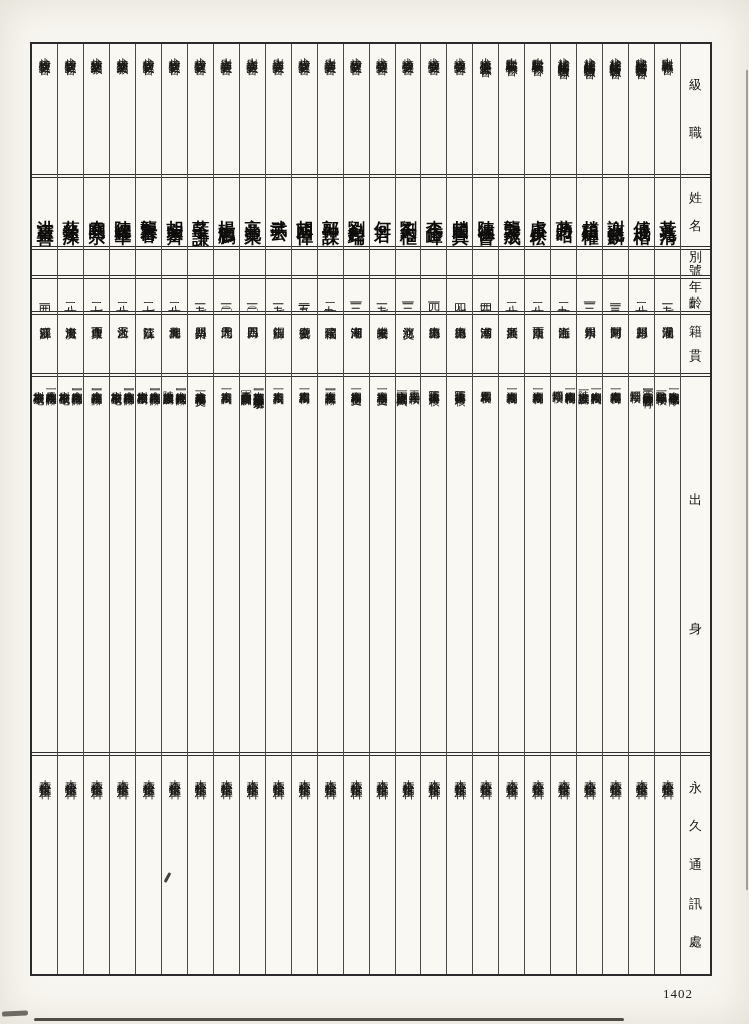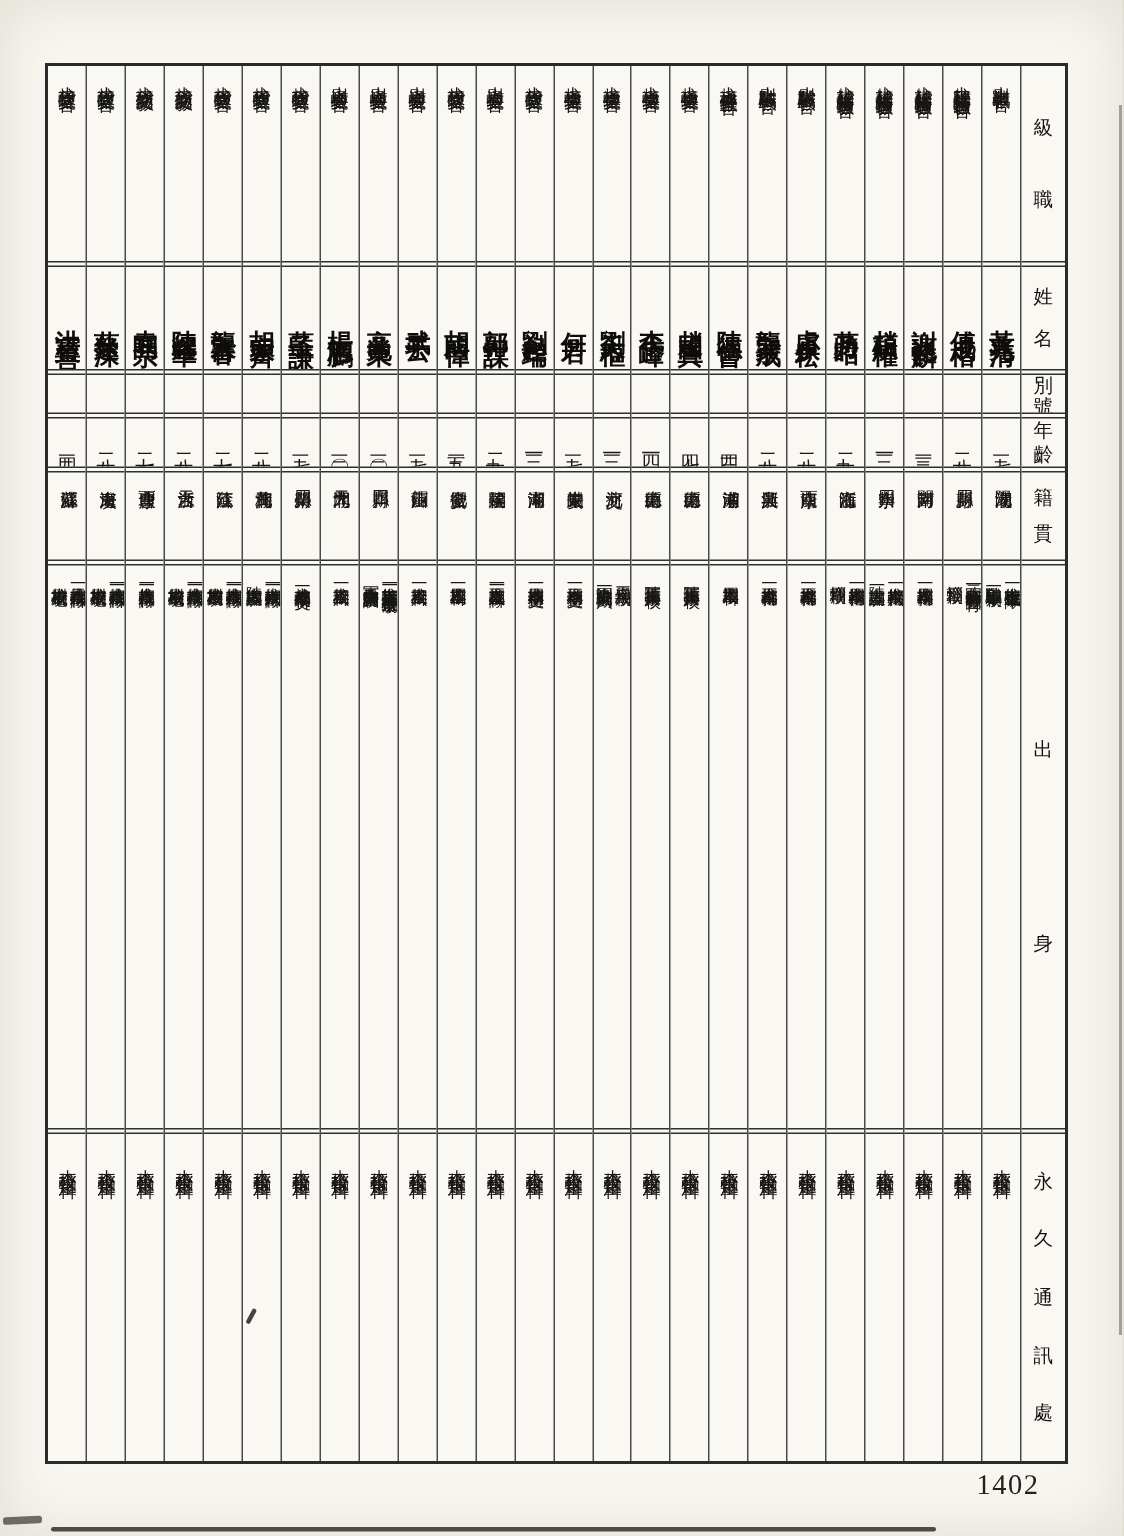--- a/index.html
+++ b/index.html
@@ -81,21 +81,21 @@
     font-size: 13px;
     color: #141311;
   }
   .hcell span { display: block; line-height: 14px; }
 
   
   .page-number {
     position: absolute;
     right: 56px;
     bottom: 22px;
-    font-size: 19px;
+    font-size: 13px;
     letter-spacing: 1px;
     color: #23211e;
   }
   .artifact { position: absolute; background: #17150f; pointer-events: none; }
   .artifact.bottom-streak { left: 34px; bottom: 3px; width: 590px; height: 3px; opacity: 0.75; border-radius: 2px; }
   .artifact.bottom-blob   { left: 2px; bottom: 8px; width: 26px; height: 5px; opacity: 0.6; transform: rotate(-3deg); border-radius: 2px; }
   .artifact.right-edge    { right: 1px; top: 70px; width: 2px; height: 820px; opacity: 0.35; }
   .artifact.pen-mark      { left: 166px; top: 872px; width: 3px; height: 11px; opacity: 0.8; transform: rotate(28deg); border-radius: 2px; }
 </style>
 </head>

